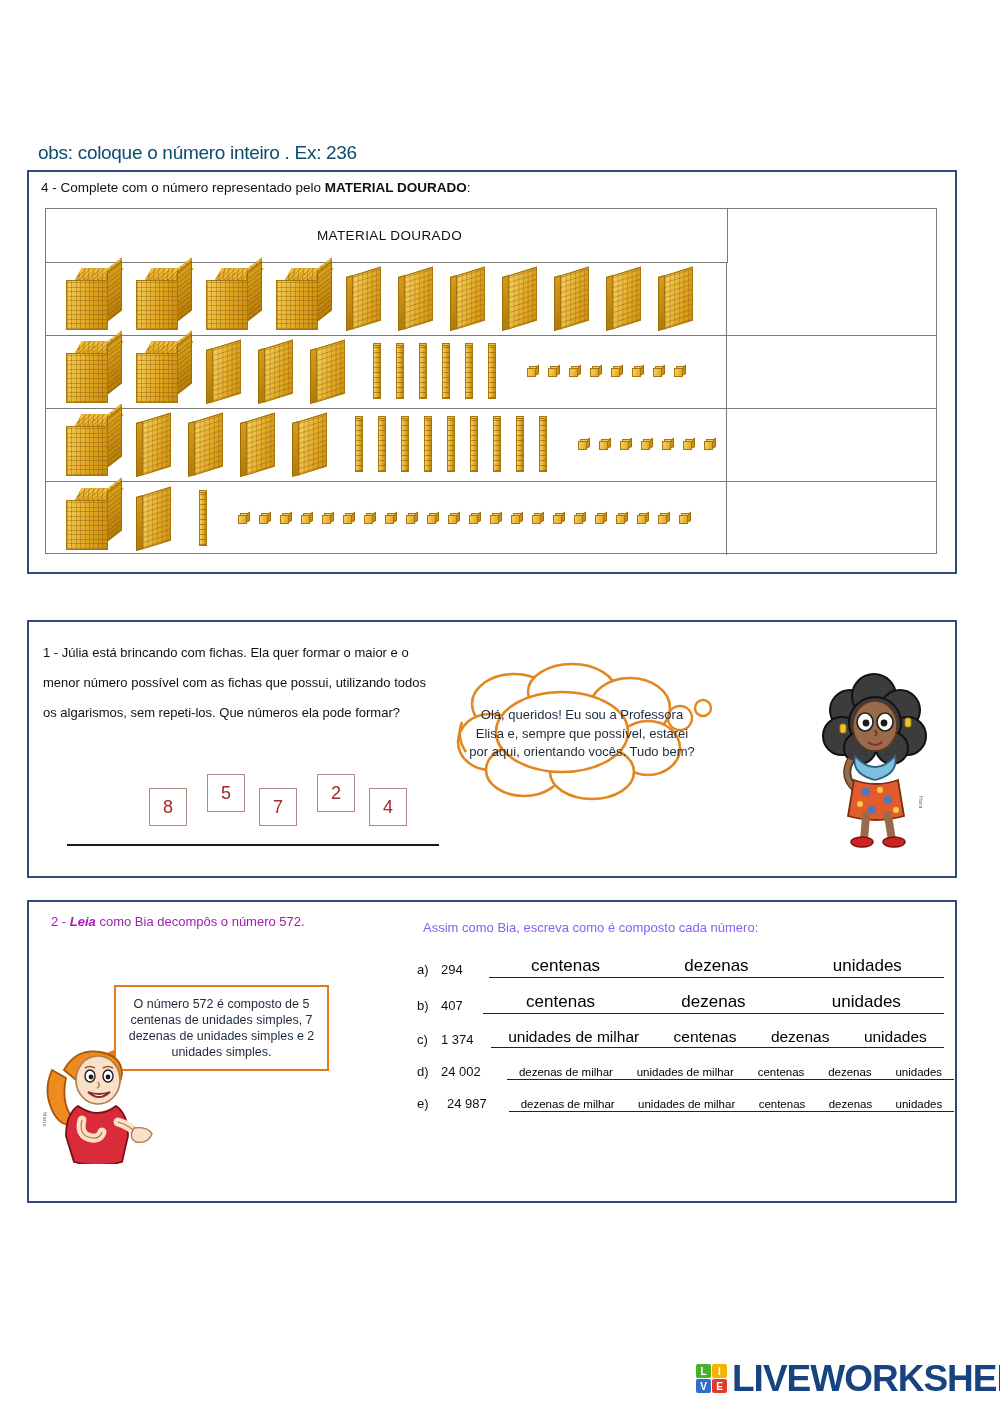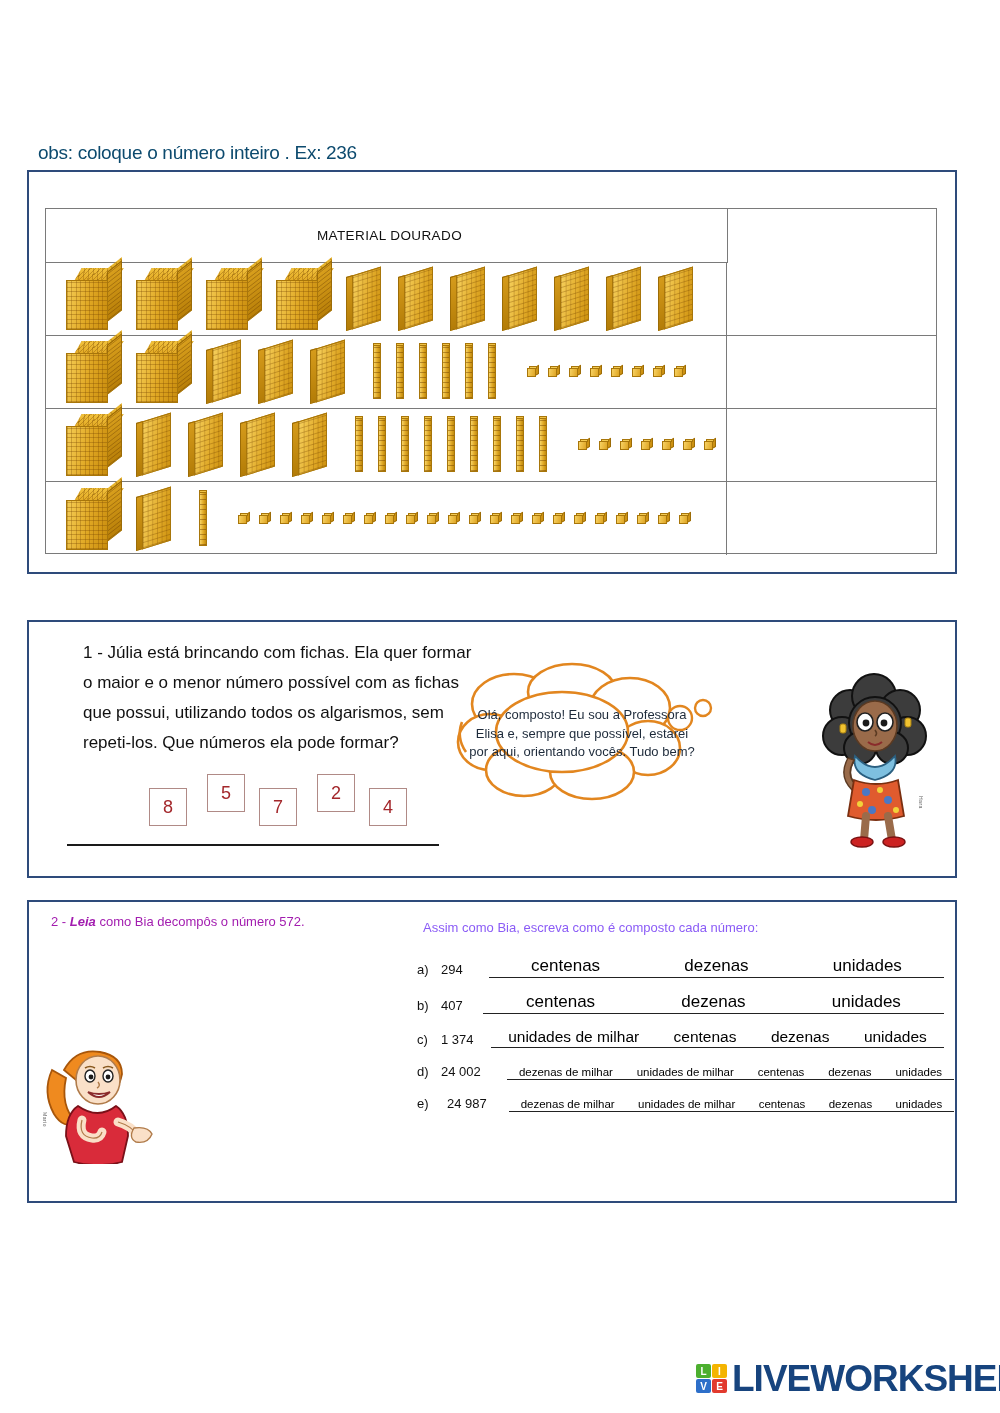--- a/index.html
+++ b/index.html
@@ -195,24 +195,23 @@
   
   .gap-lg { width: 18px; flex: none; }
   .gap-md { width: 9px; flex: none; }
 
   
   #ex1 { left: 27px; top: 620px; width: 930px; height: 258px; }
   .ex1-text {
     position: absolute;
     left: 14px; top: 16px;
     width: 400px;
-    font-size: 17px;
+    font-size: 13px;
     line-height: 30px;
     color: #111;
-    margin-left: 40px;
   }
   .cards { position: absolute; left: 120px; top: 152px; width: 290px; height: 60px; }
   .card {
     position: absolute;
     width: 38px; height: 38px;
     border: 1px solid #b08a86;
     background: #fff;
     color: #a3272b;
     font-size: 18px;
     display: flex; align-items: center; justify-content: center;
@@ -342,20 +341,24 @@
   }
 </style>
 </head>
 <body>
 
 <div class="page">
 
   <div class="top-note">obs: coloque o número inteiro . Ex: 236</div>
 
   <div class="section" id="ex4">
+    <div class="ex4-title">
+      <span>4 -</span>
+      <span>Complete com o número representado pelo </span><b>MATERIAL DOURADO</b><span>:</span>
+    </div>
 
     <div class="md-table">
       <div class="hdr-row">
         <div class="md-cell-left">MATERIAL DOURADO</div>
       </div>
       <div id="md-rows">
           <div class="body-row">
             <div class="md-cell-left">
               <div class="blocks-row">
                 <div class="cube">
@@ -780,21 +783,21 @@
         <ellipse cx="110" cy="76" rx="66" ry="40"></ellipse>
       </g>
       <g fill="#ffffff" stroke="#e2861f" stroke-width="2.4">
         <circle cx="228" cy="62" r="12"></circle>
         <circle cx="251" cy="52" r="8"></circle>
       </g>
       <ellipse cx="110" cy="76" rx="60" ry="34" fill="#ffffff" stroke="none"></ellipse>
       <path d="M10 66 q-6 16 4 30" fill="none" stroke="#e2861f" stroke-width="2.6"></path>
     </svg>
     <div class="thought-txt">
-      <span>Olá, composto! Eu sou a Professora Elisa e, sempre que possível, estarei por aqui, orientando vocês. Tudo bem?</span>
+      <span>Olá, queridos! Eu sou a Professora Elisa e, sempre que possível, estarei por aqui, orientando vocês. Tudo bem?</span>
     </div>
   </div>
 
   <div class="char" style="left:810px; top:668px;">
     <svg width="130" height="180" viewBox="0 0 130 180">
 
       <g fill="#3c3c3c" stroke="#111" stroke-width="2">
         <circle cx="40" cy="42" r="20"></circle>
         <circle cx="64" cy="28" r="22"></circle>
         <circle cx="90" cy="42" r="20"></circle>
@@ -843,20 +846,23 @@
     </svg>
     <div class="sig" style="left:108px; top:128px;">Hara</div>
   </div>
 
   <div class="section" id="ex2">
     <div class="ex2-title">
       <span>2 -</span>
       <i>Leia</i><span> como Bia decompôs o número 572.</span>
     </div>
 
+    <div class="bia-balloon">
+      <span>O número 572 é composto de 5 centenas de unidades simples, 7 dezenas de unidades simples e 2 unidades simples.</span>
+    </div>
 
     <div class="assim">Assim como Bia, escreva como é composto cada número:</div>
     <div class="items" id="decomp-items">
         <div class="item" style="height: 34px; margin-bottom: 2px;">
           <div class="lbl" style="top: 18px;">a)</div>
           <div class="num" style="left: 24px; top: 18px;">294</div>
           <div class="blank" style="position: absolute; left: 72px; width: 455px; height: 34px;">
             <div class="words" style="font-size: 17px;">
               <span>centenas</span>
               <span>dezenas</span>

